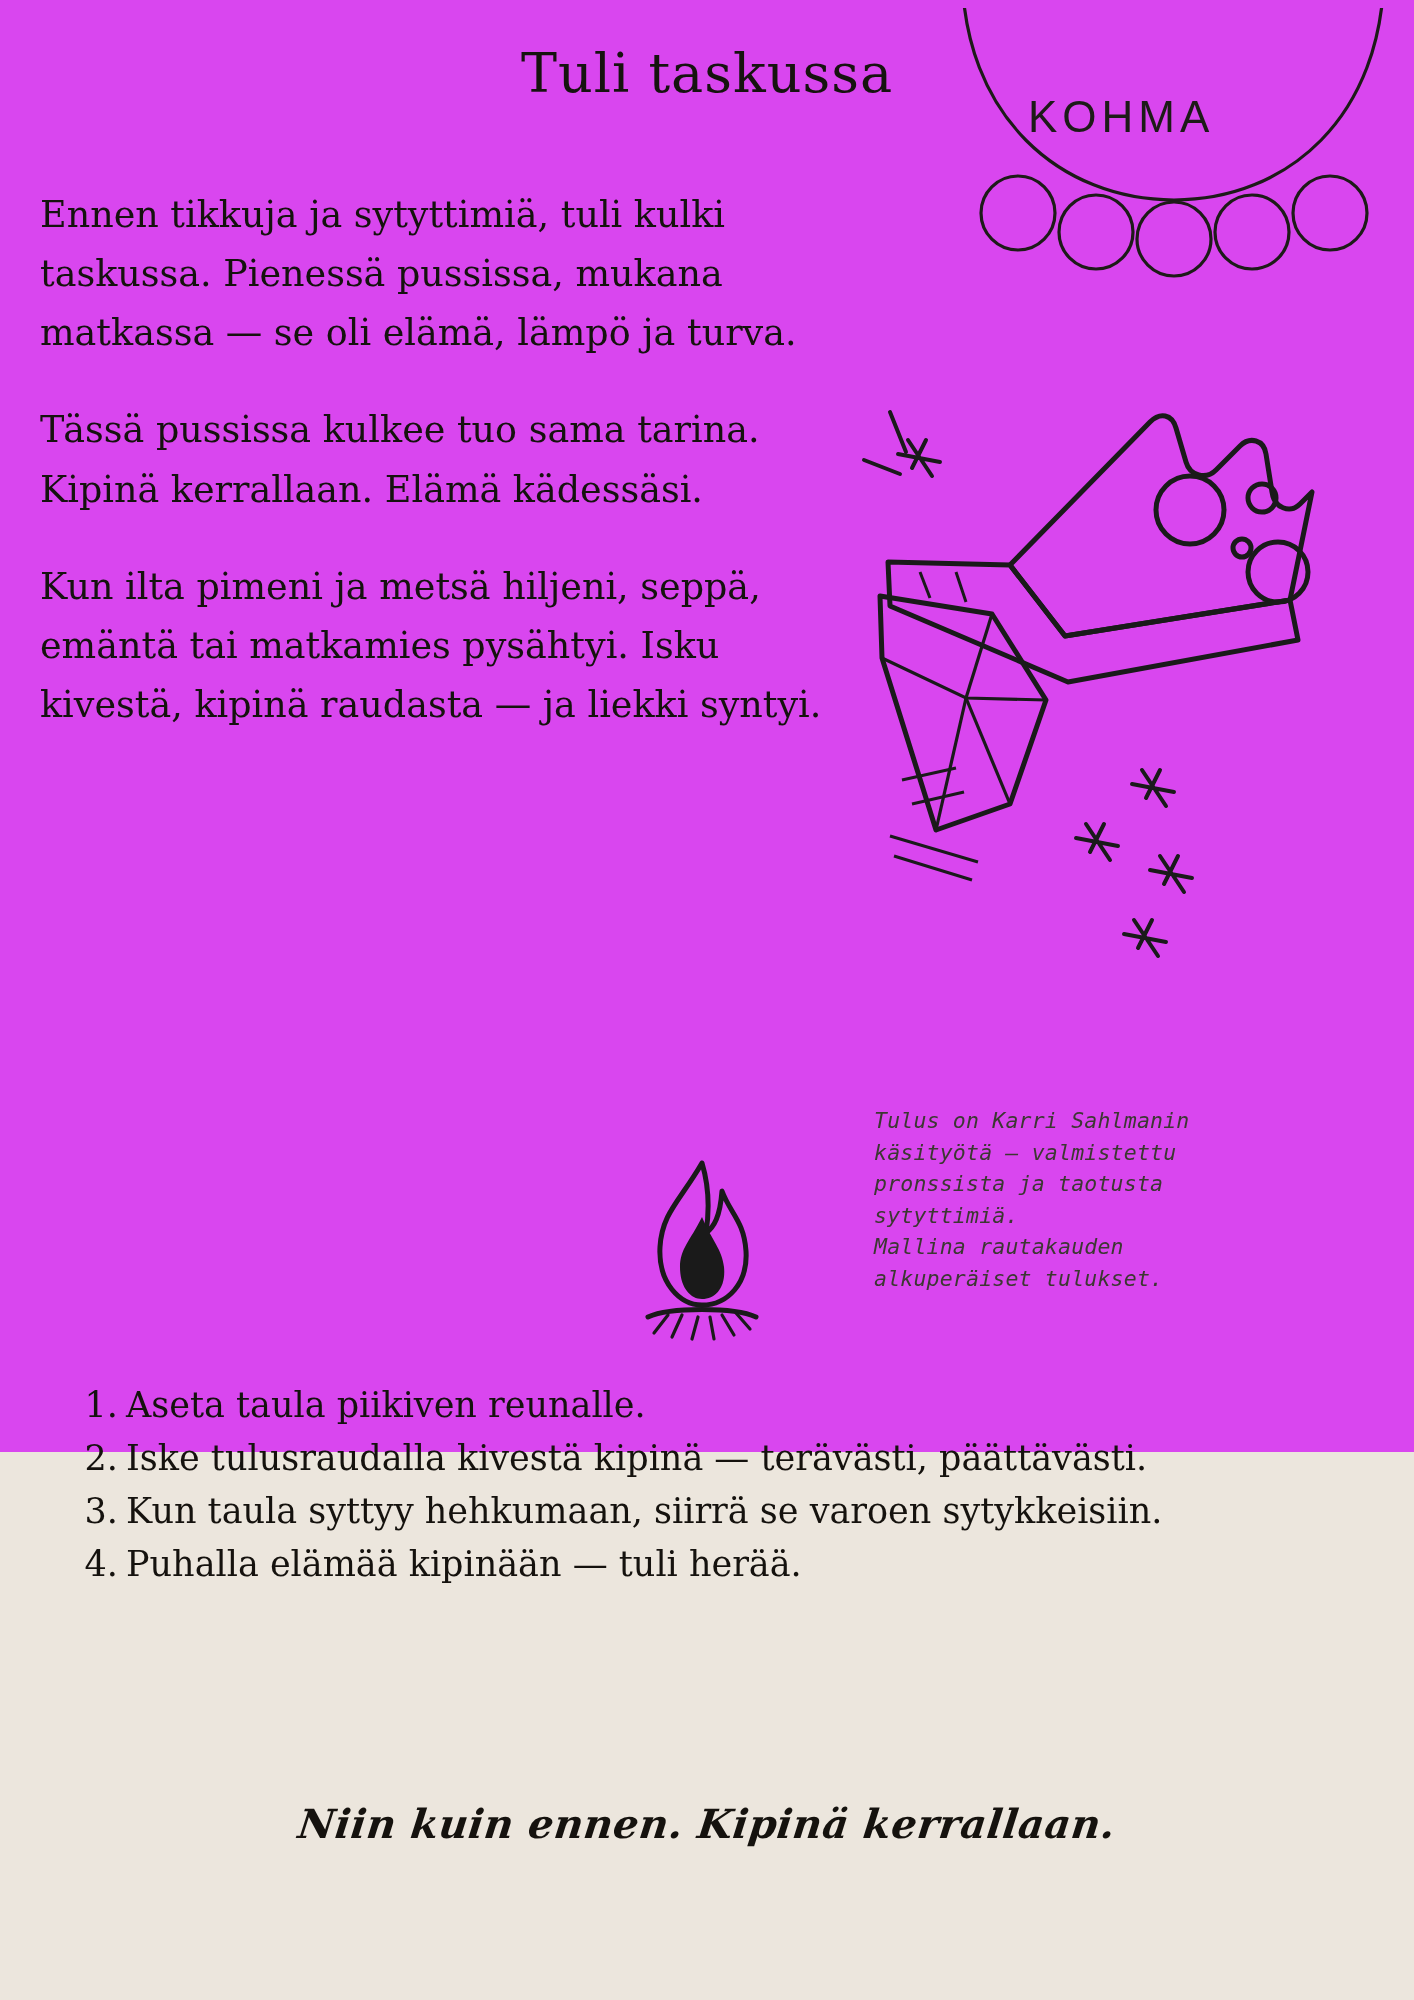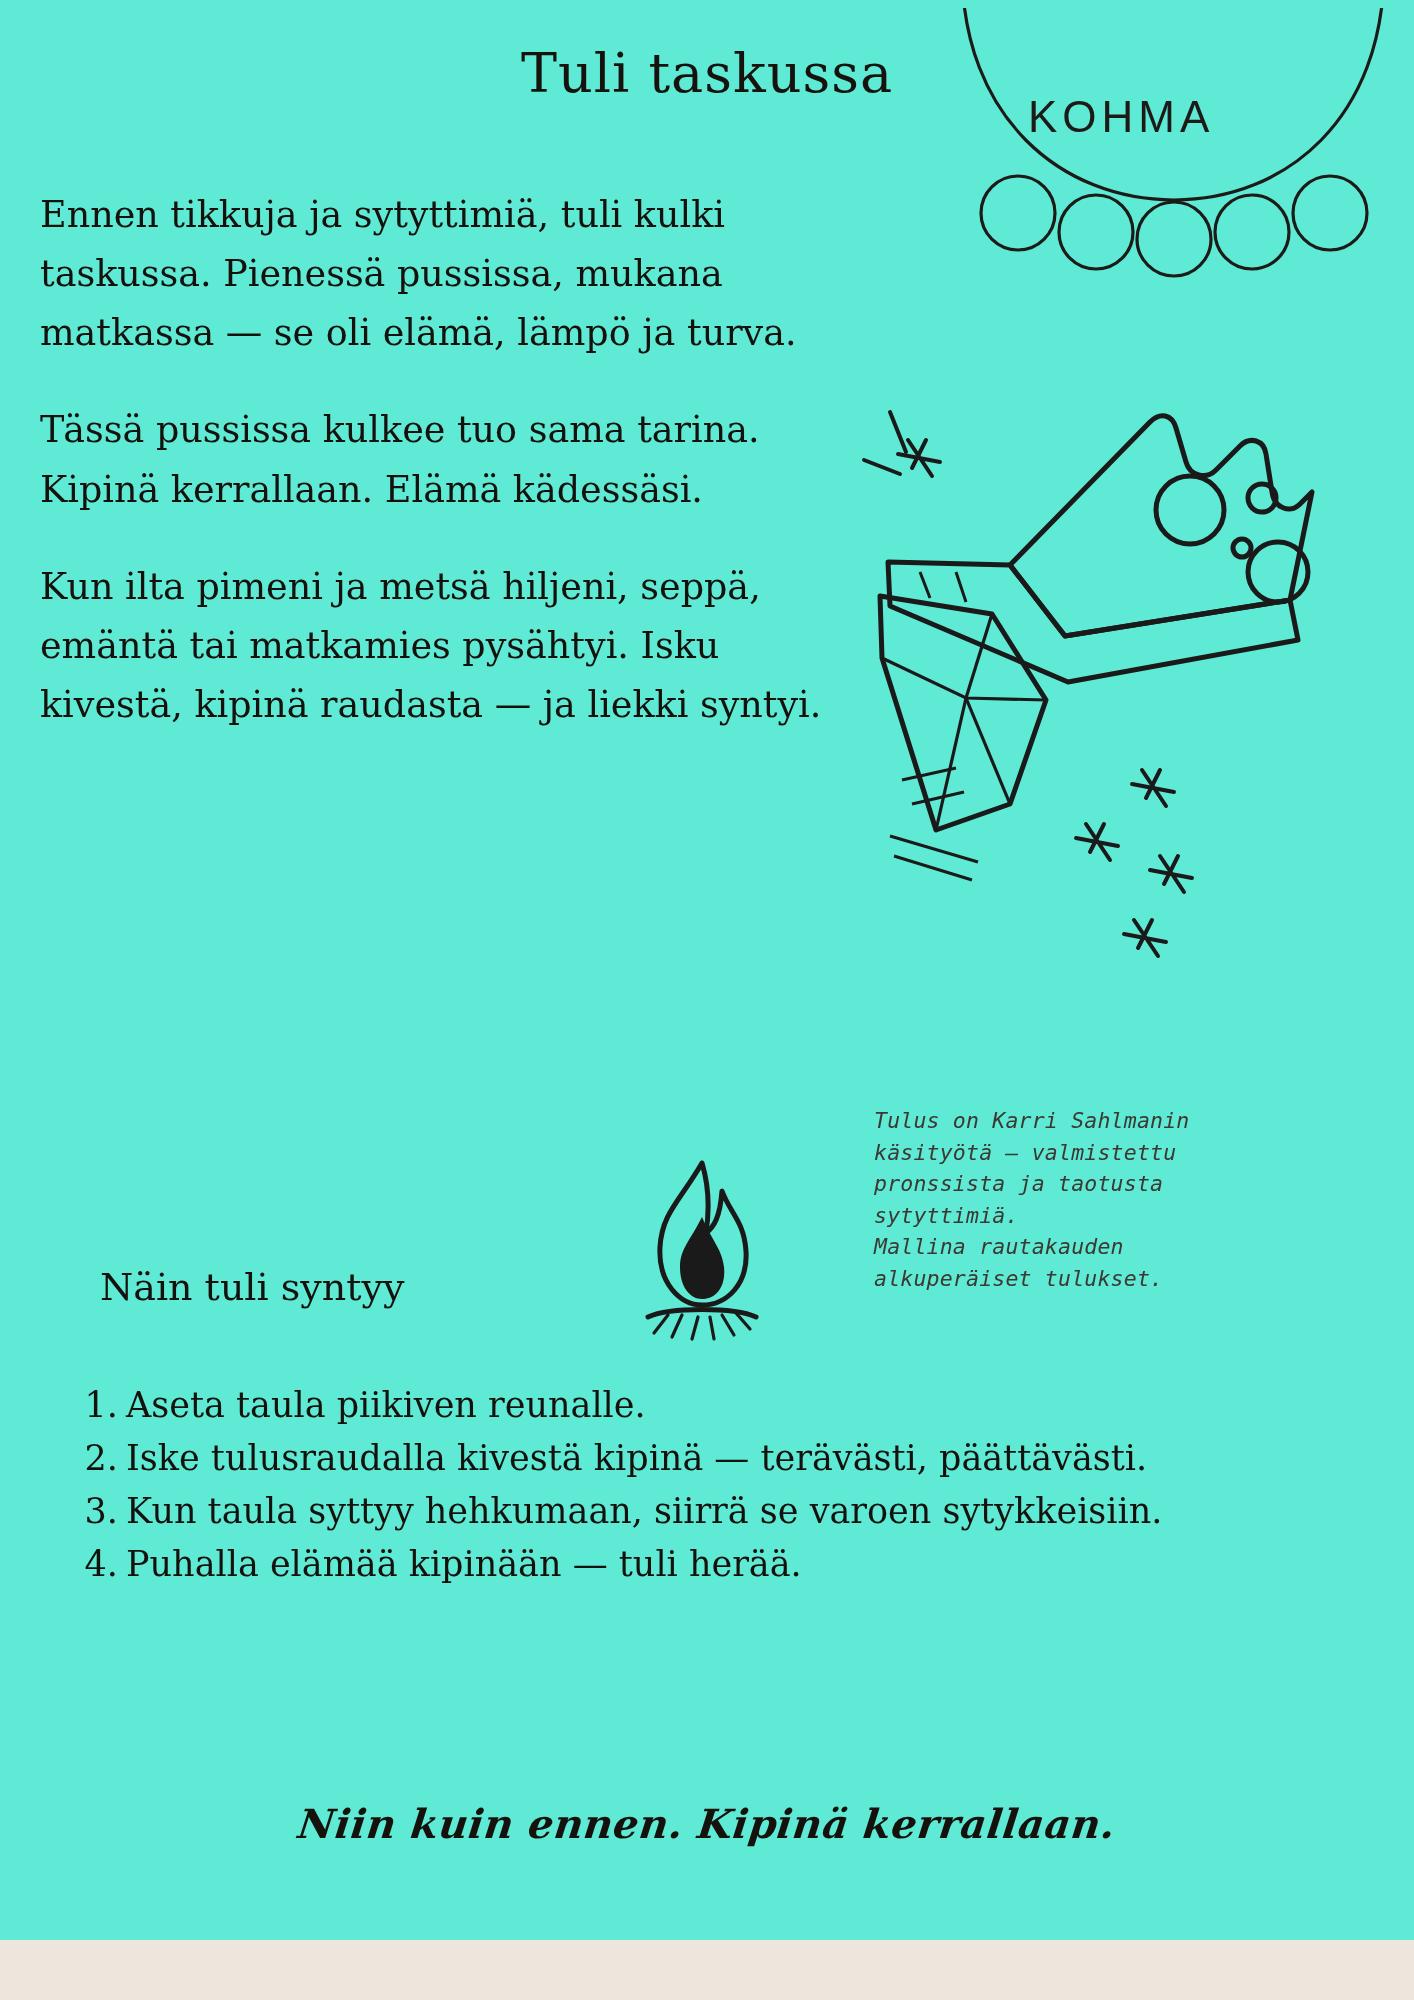--- a/index.html
+++ b/index.html
@@ -11,22 +11,22 @@
     height: 2000px;
     background: #ece6dd;
     font-family: "DejaVu Serif", serif;
     color: #1a1a1a;
     overflow: hidden;
     position: relative;
   }
   .page {
     position: relative;
     width: 1414px;
-    height: 1940px;
-    background: #5eead4;
+    height: 1452px;
+    background: #d946ef;
   }
 
   
   .title {
     position: absolute;
     top: 42px;
     left: 0;
     width: 1414px;
     text-align: center;
     font-family: "DejaVu Serif", serif;
@@ -229,21 +229,20 @@
     <g stroke="#1a1a1a" stroke-width="3.2" stroke-linecap="round">
       <path d="M44 178 L58 160"></path>
       <path d="M62 182 L72 160"></path>
       <path d="M82 184 L88 162"></path>
       <path d="M104 184 L100 162"></path>
       <path d="M124 180 L112 160"></path>
       <path d="M140 174 L126 158"></path>
     </g>
   </svg>
 
-  <div class="howto-heading">Näin tuli syntyy</div>
 
   <ol class="steps">
     <li>
       <span class="num">1.</span>
       <span class="txt">Aseta taula piikiven reunalle.</span>
     </li>
     <li>
       <span class="num">2.</span>
       <span class="txt">Iske tulusraudalla kivestä kipinä — terävästi, päättävästi.</span>
     </li>

